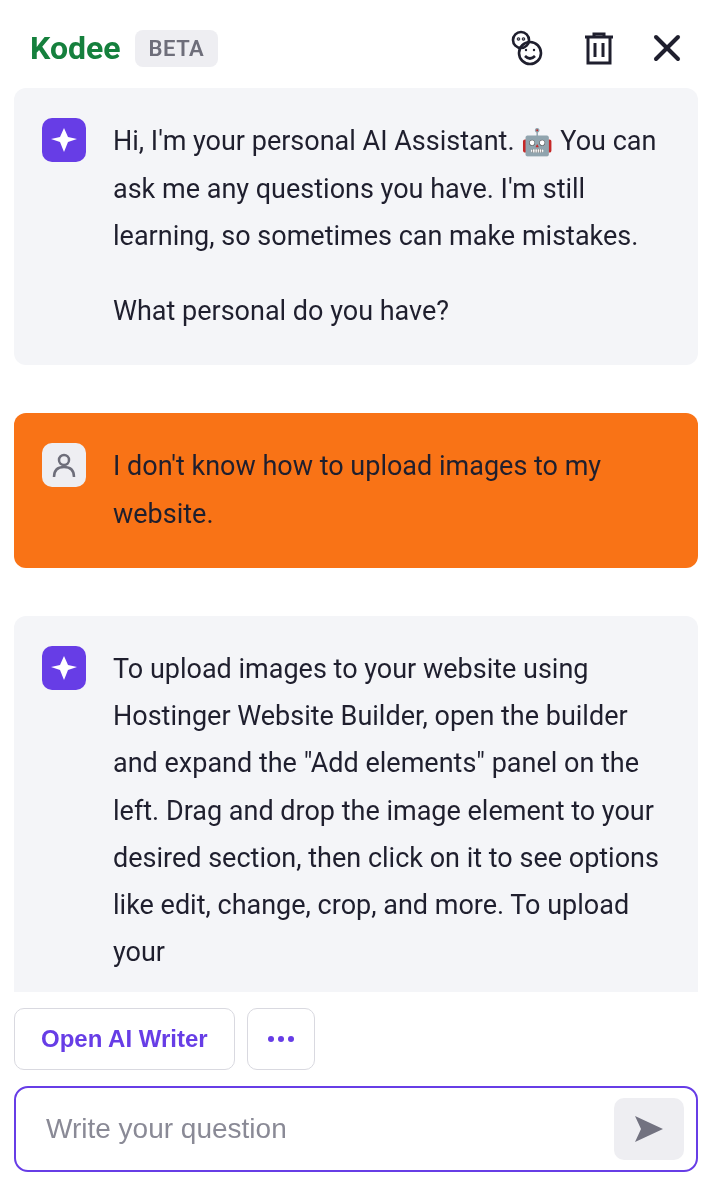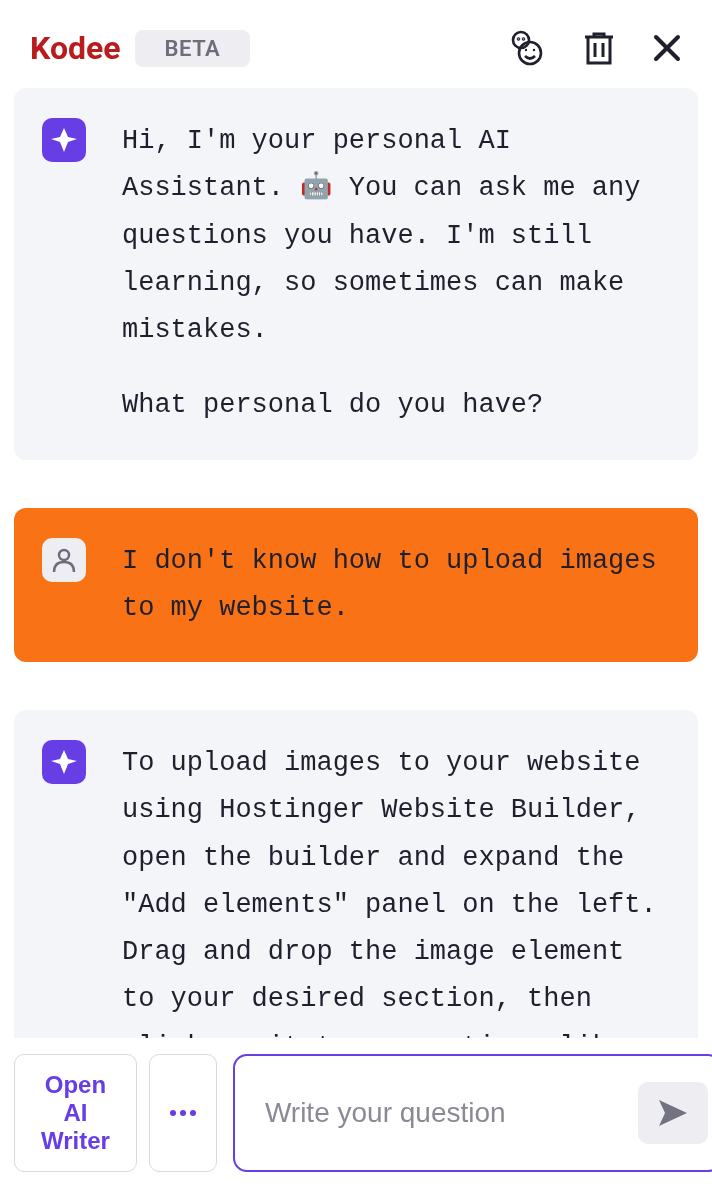--- a/index.html
+++ b/index.html
@@ -18,28 +18,28 @@
     }
     .header {
       display: flex;
       align-items: center;
       padding: 28px 30px 20px 30px;
       gap: 14px;
     }
     .title {
       font-size: 32px;
       font-weight: 700;
-      color: #b91c1c;
+      color: #15803d;
     }
     .beta-badge {
       background: #eeeef2;
       color: #6e6e7a;
       font-size: 22px;
       font-weight: 600;
-      padding: 6px 30px;
+      padding: 6px 14px;
       border-radius: 8px;
       letter-spacing: 0.5px;
     }
     .header-spacer {
       flex: 1;
     }
     .header-icons {
       display: flex;
       gap: 36px;
       align-items: center;
@@ -56,24 +56,23 @@
     .chat-area {
       flex: 1;
       overflow: hidden;
       padding: 0 14px;
       display: flex;
       flex-direction: column;
       gap: 48px;
     }
     .message {
       display: flex;
-      gap: 36px;
+      gap: 27px;
       border-radius: 12px;
       padding: 30px 28px;
-      font-family: Liberation Mono, monospace;
     }
     .message.bot {
       background: #f4f5f8;
     }
     .message.user {
       background: #f97316;
     }
     .avatar {
       width: 44px;
       height: 44px;
@@ -100,21 +99,21 @@
     .msg-content p:last-child {
       margin-bottom: 0;
     }
     .emoji {
       font-size: 26px;
       vertical-align: middle;
     }
     .footer {
       padding: 16px 14px 20px 14px;
       display: flex;
-      flex-direction: row;
+      flex-direction: column;
       gap: 16px;
       background: #fff;
     }
     .quick-actions {
       display: flex;
       gap: 12px;
     }
     .quick-btn {
       border: 1.5px solid #d9d9e0;
       background: #fff;

